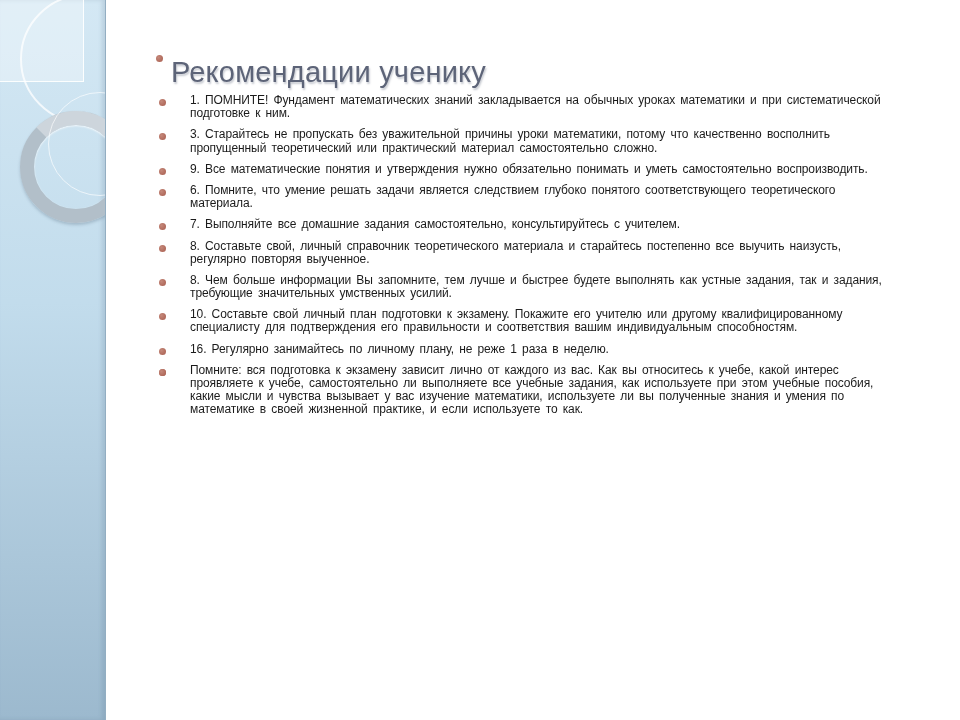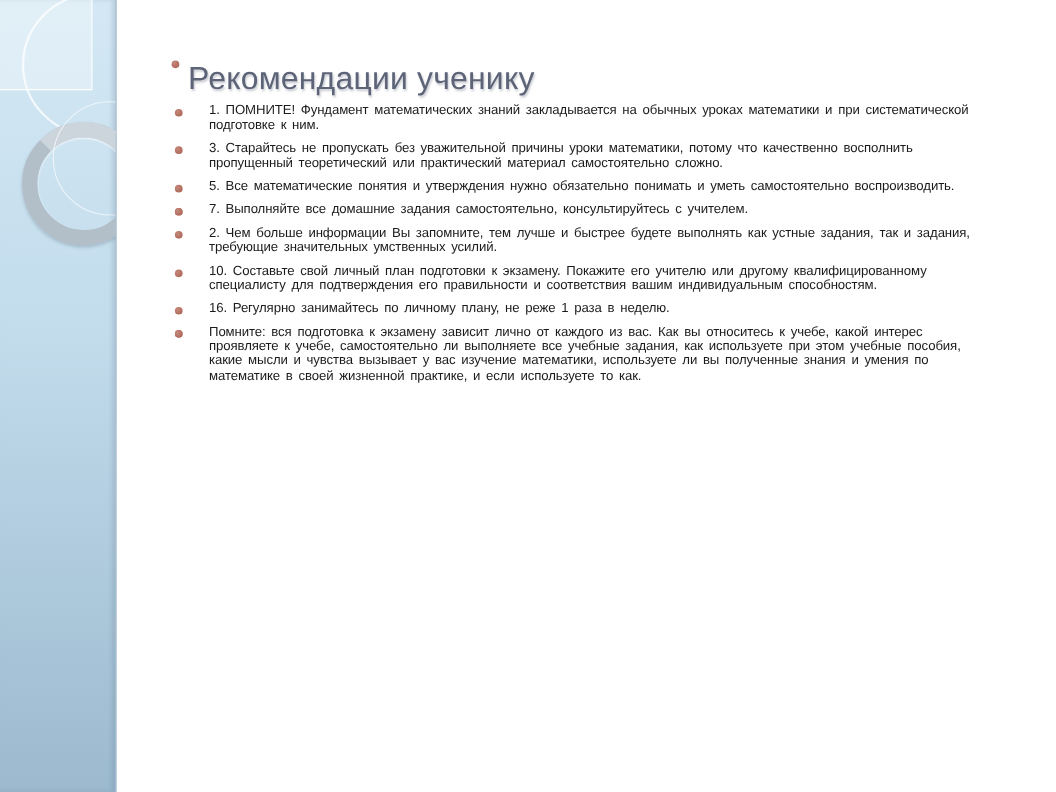--- a/index.html
+++ b/index.html
@@ -90,23 +90,24 @@
     <div class="circle-ring"></div>
     <div class="circle-thin two"></div>
   </div>
 
   <span class="title-dot"></span>
   <h1 class="page-title">Рекомендации ученику</h1>
 
   <ul class="content">
     <li><span class="bullet"></span><span>1. ПОМНИТЕ! Фундамент математических знаний закладывается на обычных уроках математики и при систематической подготовке к ним.</span></li>
     <li><span class="bullet"></span><span>3. Старайтесь не пропускать без уважительной причины уроки математики, потому что качественно восполнить пропущенный теоретический или практический материал самостоятельно сложно.</span></li>
-    <li><span class="bullet"></span><span>5. Все математические понятия и утверждения нужно обязательно понимать и уметь самостоятельно воспроизводить.</span></li>
-    <li><span class="bullet"></span></li>
+    <li><span class="bullet"></span><span>9. Все математические понятия и утверждения нужно обязательно понимать и уметь самостоятельно воспроизводить.</span></li>
+    <li><span class="bullet"></span><span>6. Помните, что умение решать задачи является следствием глубоко понятого соответствующего теоретического материала.</span></li>
     <li><span class="bullet"></span><span>7. Выполняйте все домашние задания самостоятельно, консультируйтесь с учителем.</span></li>
-    <li><span class="bullet"></span><span>2. Чем больше информации Вы запомните, тем лучше и быстрее будете выполнять как устные задания, так и задания, требующие значительных умственных усилий.</span></li>
+    <li><span class="bullet"></span><span>8. Составьте свой, личный справочник теоретического материала и старайтесь постепенно все выучить наизусть, регулярно повторяя выученное.</span></li>
+    <li><span class="bullet"></span><span>8. Чем больше информации Вы запомните, тем лучше и быстрее будете выполнять как устные задания, так и задания, требующие значительных умственных усилий.</span></li>
     <li><span class="bullet"></span><span>10. Составьте свой личный план подготовки к экзамену. Покажите его учителю или другому квалифицированному специалисту для подтверждения его правильности и соответствия вашим индивидуальным способностям.</span></li>
     <li><span class="bullet"></span><span>16. Регулярно занимайтесь по личному плану, не реже 1 раза в неделю.</span></li>
     <li><span class="bullet"></span></li>
     <li><span class="bullet"></span><span>Помните: вся подготовка к экзамену зависит лично от каждого из вас. Как вы относитесь к учебе, какой интерес проявляете к учебе, самостоятельно ли выполняете все учебные задания, как используете при этом учебные пособия, какие мысли и чувства вызывает у вас изучение математики, используете ли вы полученные знания и умения по математике в своей жизненной практике, и если используете то как.</span></li>
   </ul>
 
 </div>
 
 </body></html>

